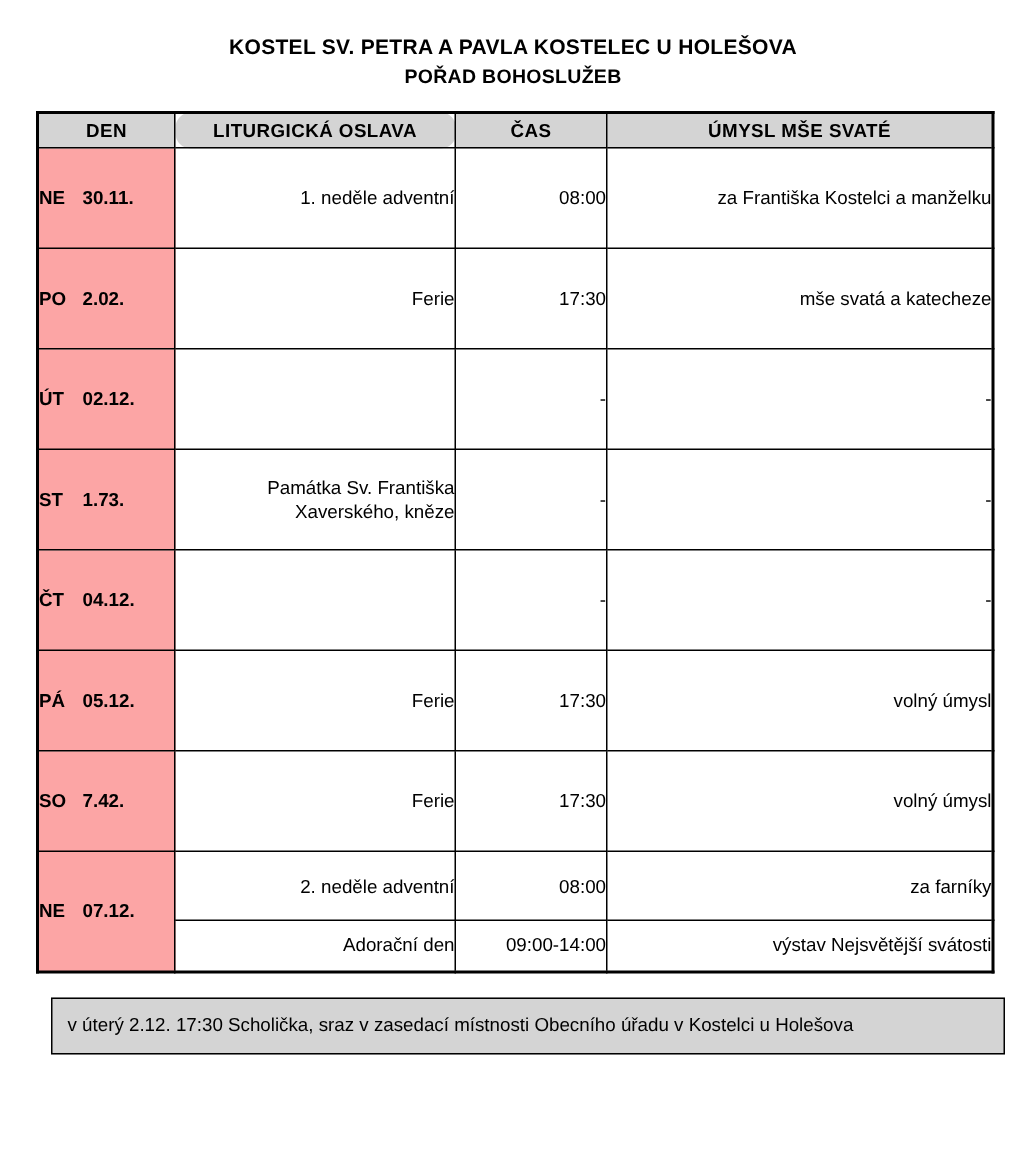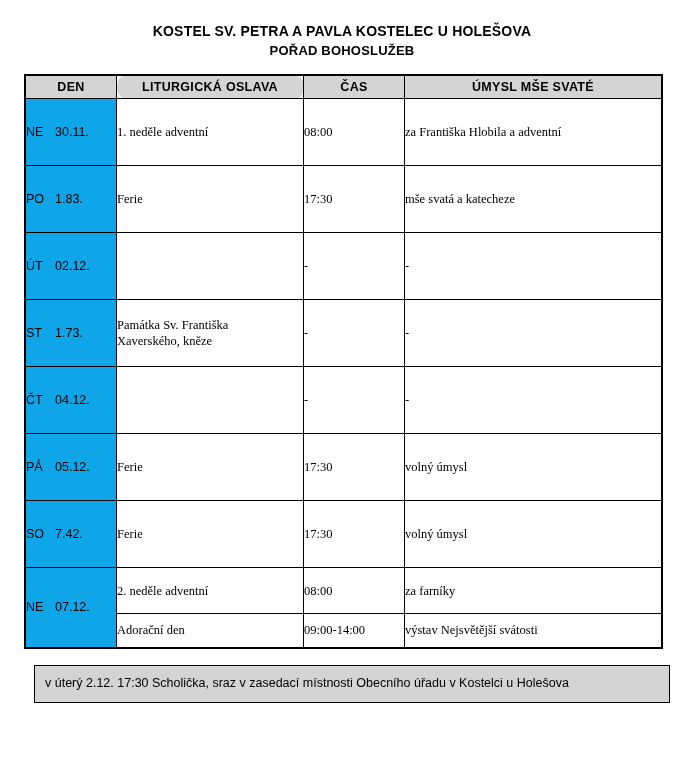--- a/index.html
+++ b/index.html
@@ -59,42 +59,41 @@
     height: 22px;
     text-align: center;
     letter-spacing: 0.3px;
   }
   .col-day { width: 90px; }
   .col-cel { width: 186px; border-radius: 10px; }
   .col-time { width: 100px; }
   .col-intent { width: 256px; }
 
   td.daycell {
-    background: #0ea5e9;
-    font-size: 12.5px;
-    font-weight: normal;
+    background: #fca5a5;
+    font-size: 12.5px;
+    font-weight: bold;
     padding-left: 12px;
     vertical-align: middle;
     white-space: nowrap;
   }
   td.daycell .dow {
     display: inline-block;
     min-width: 24px;
   }
   td.daycell .date {
     display: inline-block;
     padding-left: 5px;
   }
   td.center {
-    text-align: left;
+    text-align: right;
     vertical-align: middle;
     font-size: 12.5px;
     line-height: 16px;
     padding: 2px 4px;
-    font-family: Liberation Serif, serif;
   }
   tr.row { height: 67px; }
   tr.row-tall-first { height: 46px; }
   tr.row-tall-second { height: 34px; }
 
   .sub-line {
     display: block;
   }
   .note {
     margin: 16px 24px 0 34px;
@@ -128,26 +127,26 @@
         </tr>
       </thead>
       <tbody>
 
         <tr class="row">
           <td class="daycell">
             <span class="dow">NE</span><span class="date">30.11.</span>
           </td>
           <td class="center">1. neděle adventní</td>
           <td class="center">08:00</td>
-          <td class="center">za Františka Hlobila a adventní</td>
-        </tr>
-
-        <tr class="row">
-          <td class="daycell">
-            <span class="dow">PO</span><span class="date">1.83.</span>
+          <td class="center">za Františka Kostelci a manželku</td>
+        </tr>
+
+        <tr class="row">
+          <td class="daycell">
+            <span class="dow">PO</span><span class="date">2.02.</span>
           </td>
           <td class="center">Ferie</td>
           <td class="center">17:30</td>
           <td class="center">mše svatá a katecheze</td>
         </tr>
 
         <tr class="row">
           <td class="daycell">
             <span class="dow">ÚT</span><span class="date">02.12.</span>
           </td>

